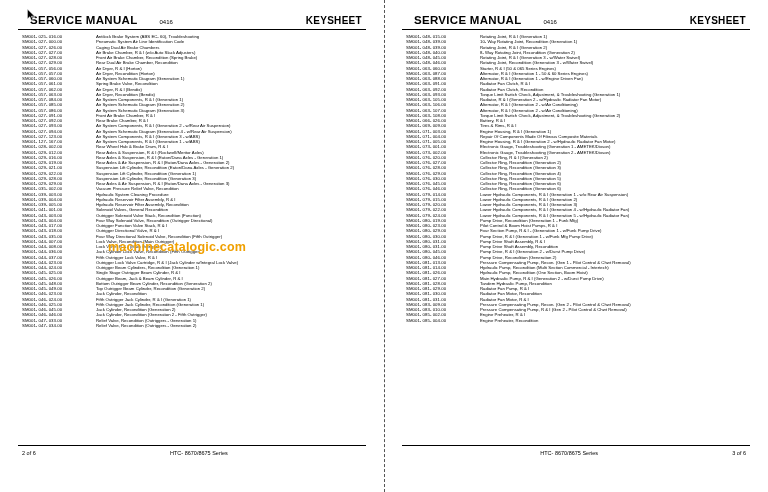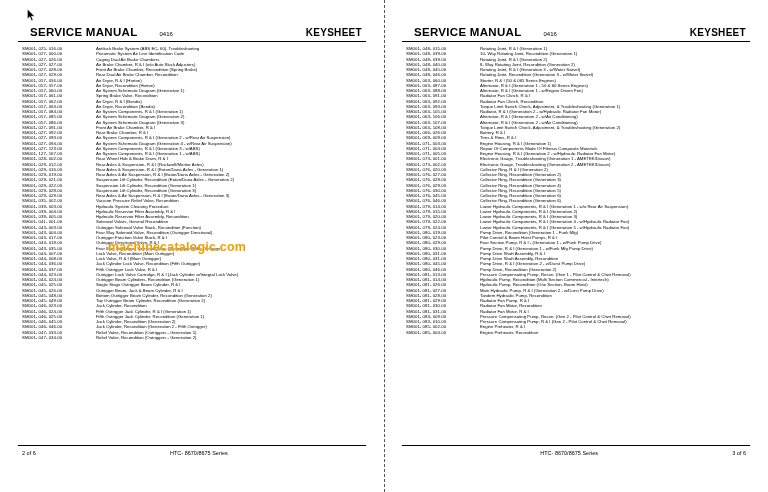--- a/index.html
+++ b/index.html
@@ -30,21 +30,21 @@
     bottom: 0;
     width: 0;
     border-left: 1px dashed #555;
     z-index: 5;
   }
   .sheet {
     position: relative;
     width: 384px;
     height: 456px;
     box-sizing: border-box;
-    padding: 14px 16px 10px 16px;
+    padding: 2px 16px 10px 16px;
   }
   .sheet-inner {
     position: relative;
     width: 100%;
     height: 100%;
   }
   .head {
     display: flex;
     align-items: baseline;
     justify-content: space-between;

